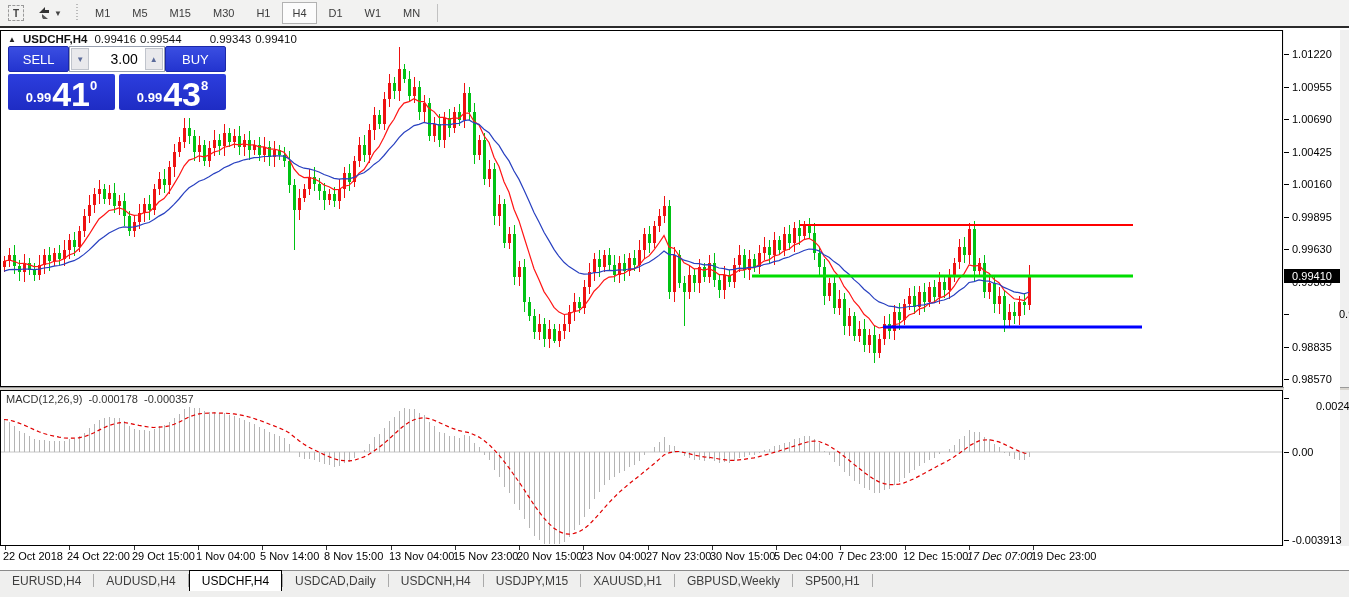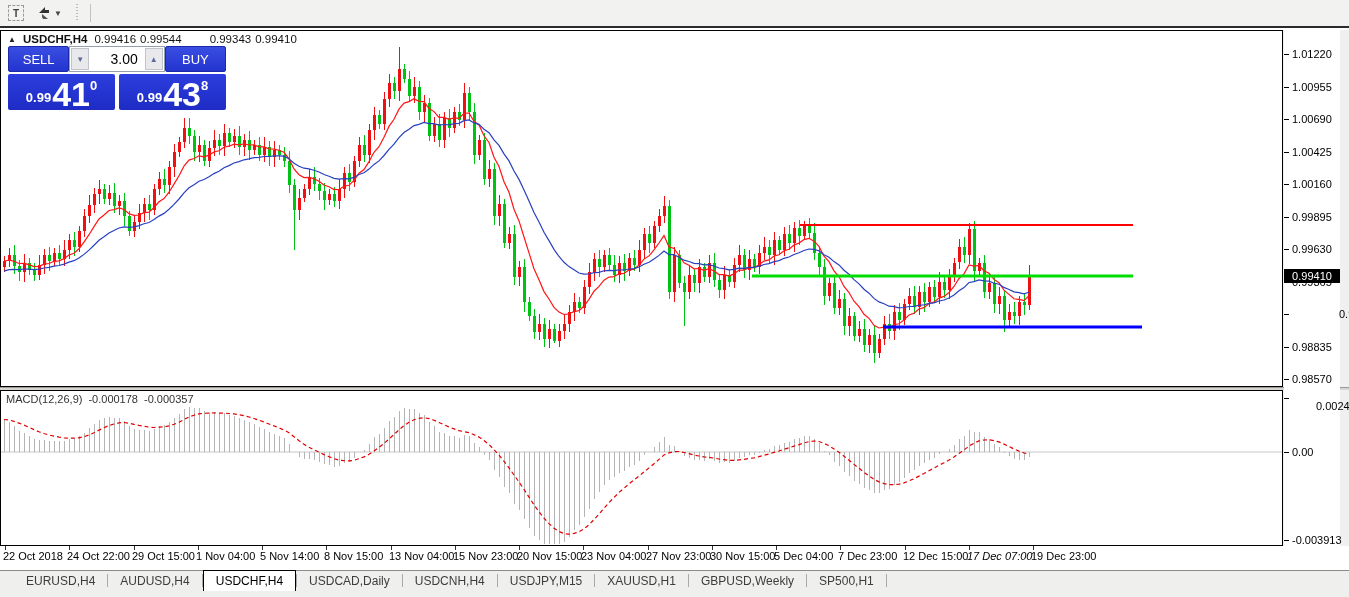--- a/index.html
+++ b/index.html
@@ -48,41 +48,52 @@
   
   .pa-label{position:absolute;left:8px;font-size:11px;color:#000;white-space:nowrap;}
   .pa-tick{position:absolute;left:0;width:5px;height:1px;background:#000;}
   #price-tag{position:absolute;left:0;width:56px;height:14px;background:#000;color:#fff;
              display:flex;align-items:center;justify-content:center;font-size:11px;}
   .ta-label{position:absolute;top:4px;font-size:11px;color:#000;white-space:nowrap;}
   .ta-tick{position:absolute;top:0;width:1px;height:4px;background:#333;}
   #macd-label{left:6px;top:393px;font-size:11px;color:#333;display:flex;gap:6px;}
   
   #tabbar{left:0;top:570px;width:1349px;height:21px;background:#efefee;border-top:1px solid #8a8a8a;
-          box-sizing:border-box;display:flex;align-items:flex-end;padding-left:14px;}
+          box-sizing:border-box;display:flex;align-items:flex-end;}
   .tab{height:20px;padding:0 12px;display:flex;align-items:center;font-size:12px;color:#3d3d3d;cursor:default;}
   .tab.active{background:#fff;border:1px solid #000;border-bottom:none;color:#000;height:20px;}
   .tabsep{width:1px;height:13px;background:#aaa;margin-bottom:4px;}
   #bottom-strip{left:0;top:591px;width:1349px;height:6px;background:#efefee;}
 </style>
 </head>
 <body>
 
 <div id="toolbar" class="abs">
   <div class="tool-icon">
       <span class="t-box">T</span>
     </div>
   <div class="tool-icon" style="width:34px;">
     <svg width="16" height="14" viewBox="0 0 16 14">
       <path d="M3 7 L9 1 L9 4 L13 4 L13 7 Z" fill="#333"></path>
       <path d="M6 8 L12 13 L7 13 L6 11 Z" fill="#555"></path>
     </svg>
     <span class="caret">▼</span>
   </div>
   <div class="grip"></div>
+  <div id="tf-group" style="display:flex;align-items:center;">
+      <div class="tfbtn">M1</div>
+      <div class="tfbtn">M5</div>
+      <div class="tfbtn">M15</div>
+      <div class="tfbtn">M30</div>
+      <div class="tfbtn">H1</div>
+      <div class="tfbtn active">H4</div>
+      <div class="tfbtn">D1</div>
+      <div class="tfbtn">W1</div>
+      <div class="tfbtn">MN</div>
+    </div>
   <div class="tool-sep"></div>
 </div>
 <div id="toolbar-dark-line" class="abs"></div>
 <div id="gap-top" class="abs"></div>
 
 <div id="pane-main" class="abs"></div>
 <div id="pane-divider" class="abs"></div>
 <div id="pane-macd" class="abs"></div>
 <div id="axis-col" class="abs">
     <div class="pa-tick" style="top: 26px;"></div>

